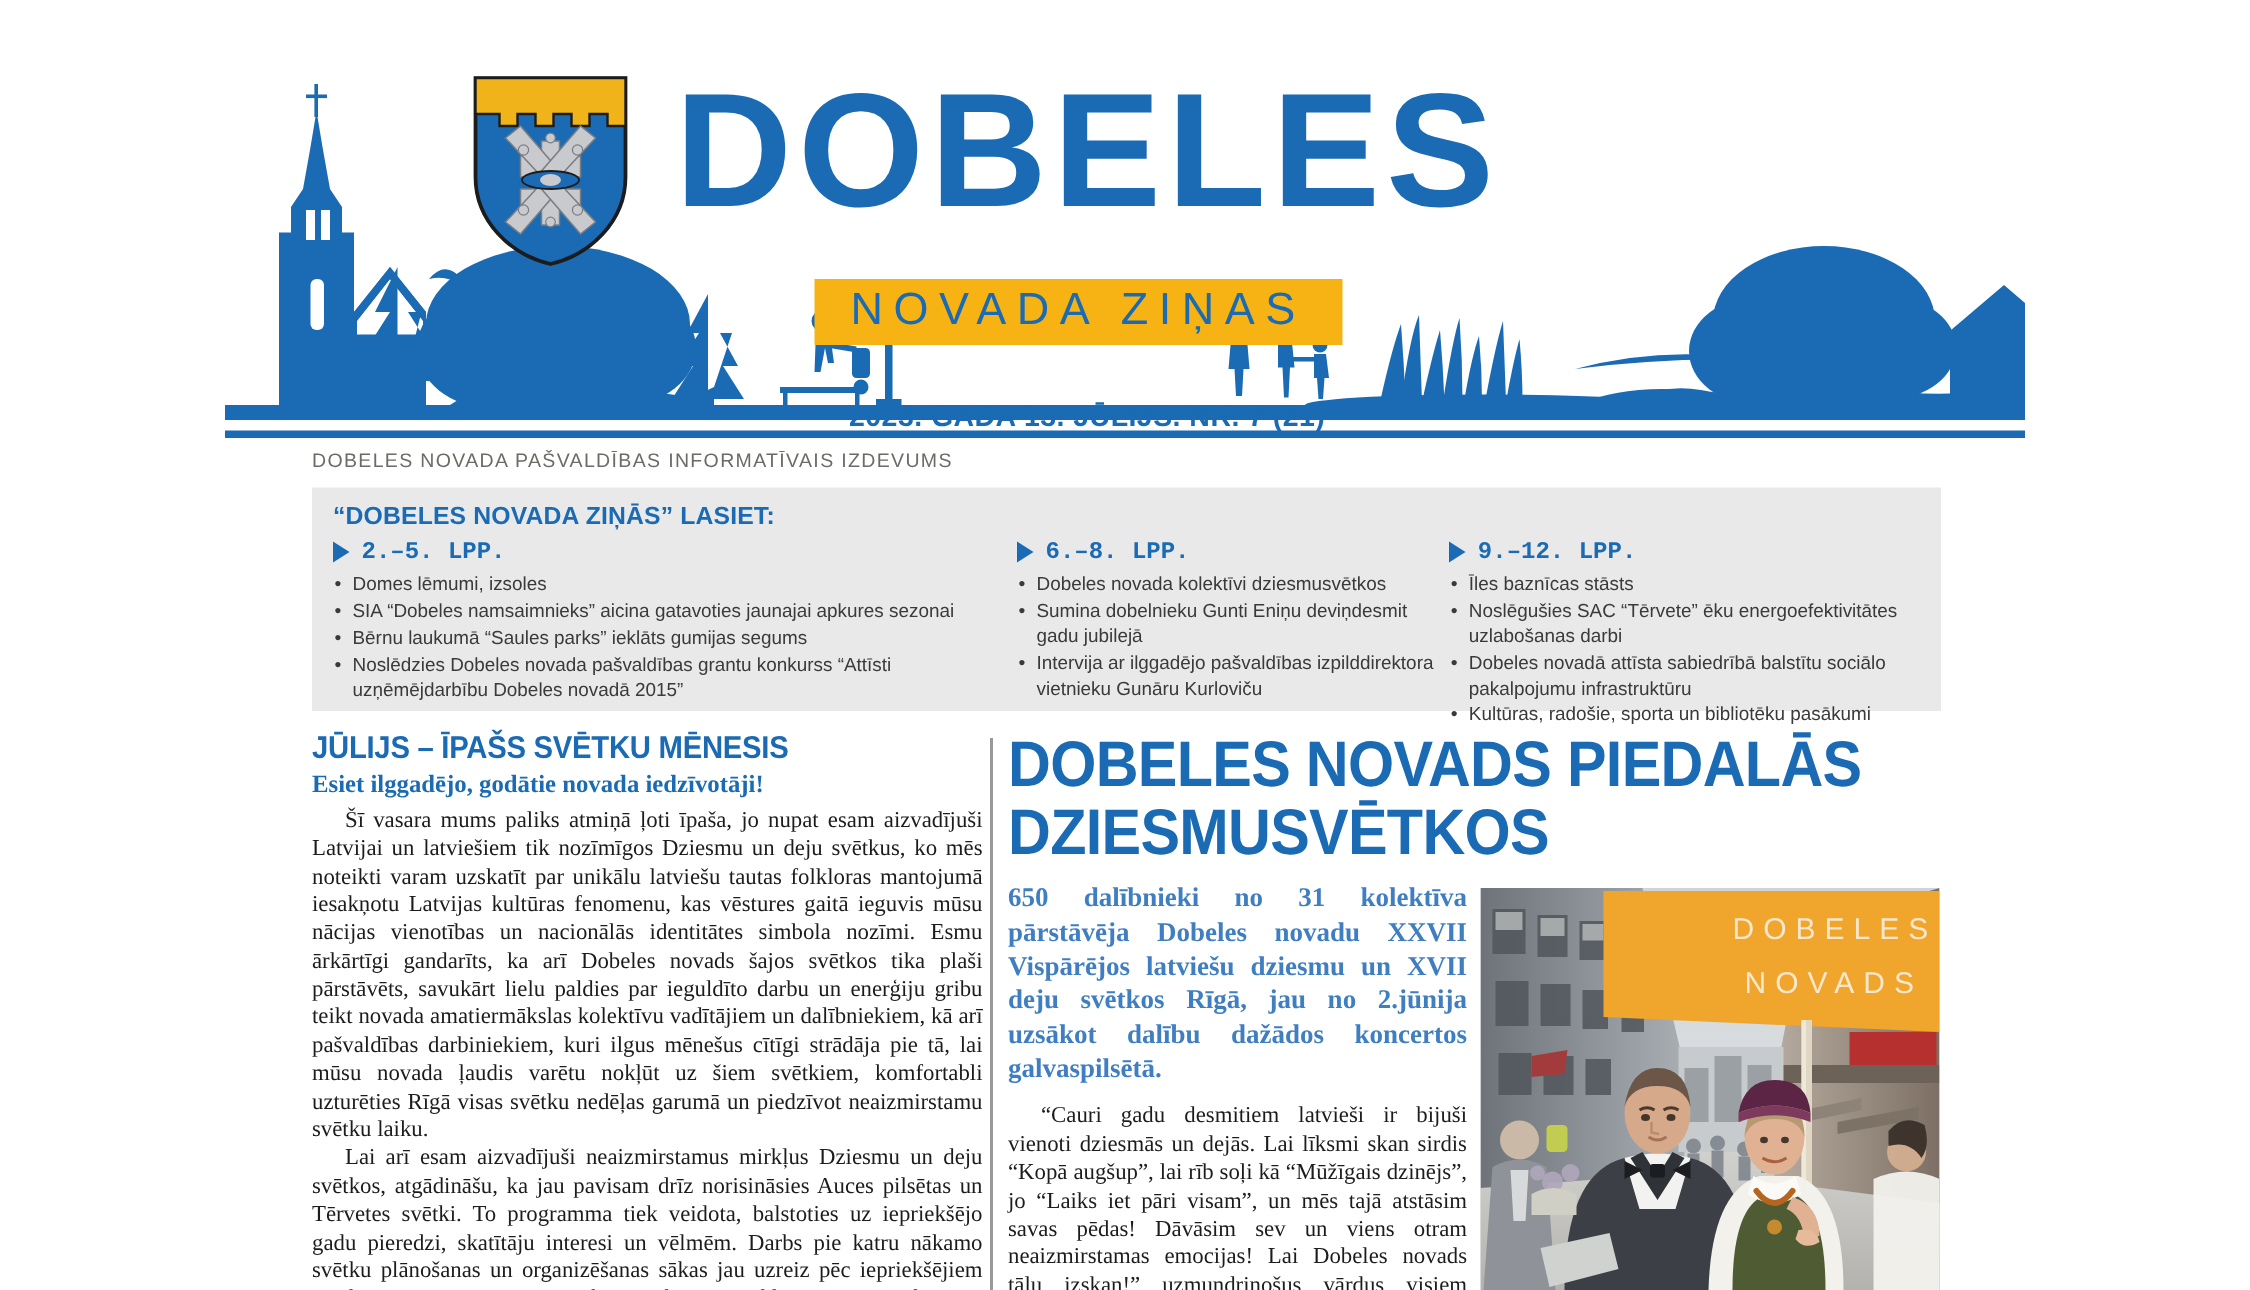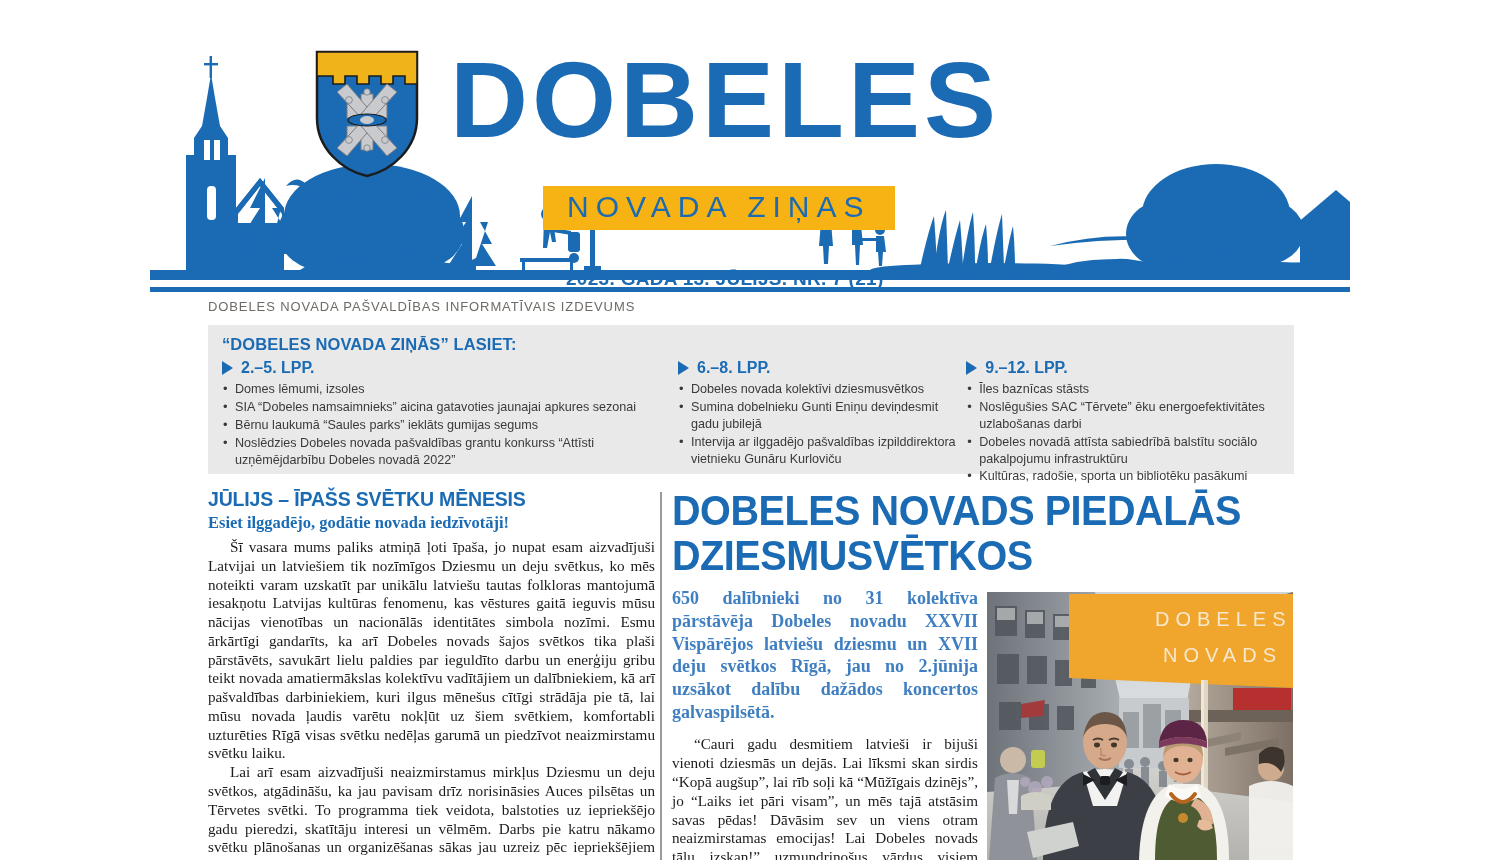--- a/index.html
+++ b/index.html
@@ -153,21 +153,21 @@
   }
   .col-b .pages-head, .col-c .pages-head { margin-top: 24px; }
   .tri {
     width: 0; height: 0;
     border-left: 11px solid #1a6bb4;
     border-top: 7px solid transparent;
     border-bottom: 7px solid transparent;
     flex: none;
   }
   .pages-label {
-    font-family: Liberation Sans, sans-serif;
+    font-family: Liberation Mono, monospace;
     font-weight: 700;
     font-size: 16px;
     color: #1a6bb4;
     white-space: nowrap;
   }
 
   ul.toc {
     list-style: none;
     margin: 0;
     padding: 0;
@@ -416,21 +416,21 @@
     <div class="contents-col col-a">
       <div class="contents-title">“DOBELES NOVADA ZIŅĀS” LASIET:</div>
       <div class="pages-head">
         <span class="tri"></span>
         <span class="pages-label">2.–5. LPP.</span>
       </div>
       <ul class="toc">
         <li>Domes lēmumi, izsoles</li>
         <li>SIA “Dobeles namsaimnieks” aicina gatavoties jaunajai apkures sezonai</li>
         <li>Bērnu laukumā “Saules parks” ieklāts gumijas segums</li>
-        <li>Noslēdzies Dobeles novada pašvaldības grantu konkurss “Attīsti uzņēmējdarbību Dobeles novadā 2022”</li>
+        <li>Noslēdzies Dobeles novada pašvaldības grantu konkurss “Attīsti uzņēmējdarbību Dobeles novadā 2015”</li>
       </ul>
     </div>
 
     <div class="contents-col col-b">
       <div class="pages-head">
         <span class="tri"></span>
         <span class="pages-label">6.–8. LPP.</span>
       </div>
       <ul class="toc">
         <li>Dobeles novada kolektīvi dziesmusvētkos</li>

